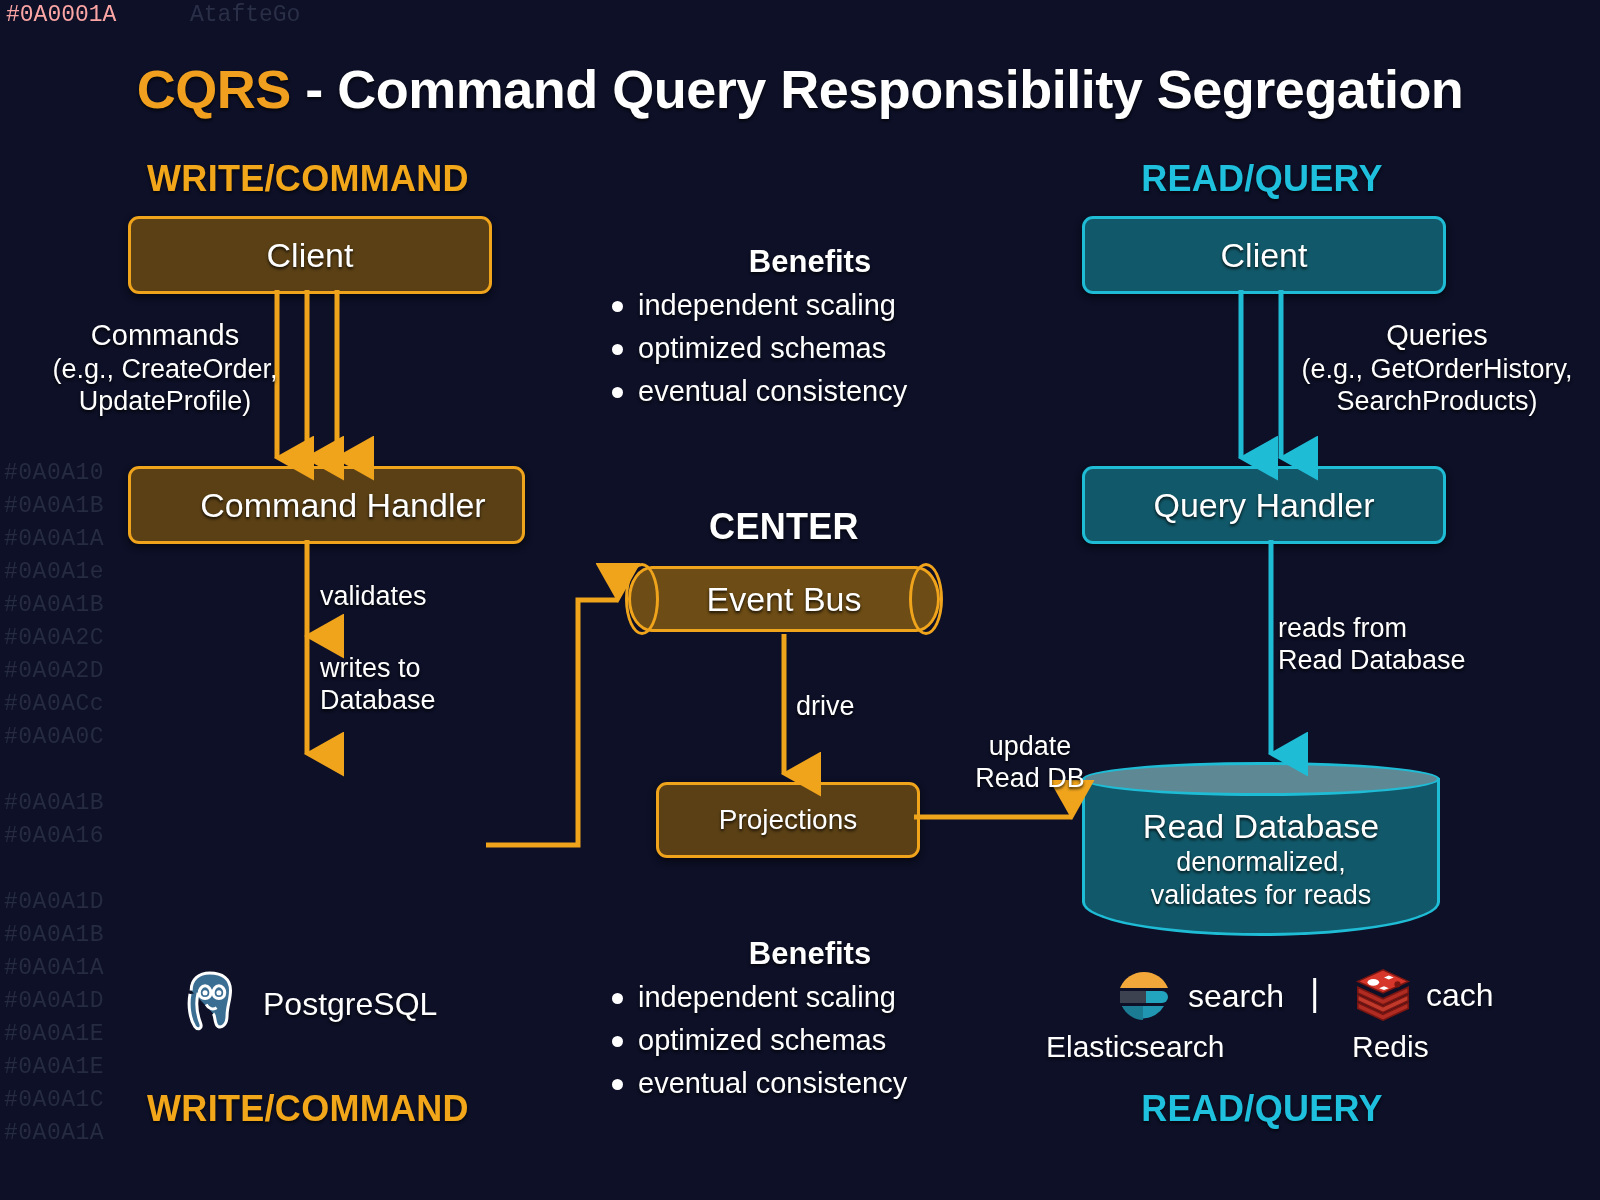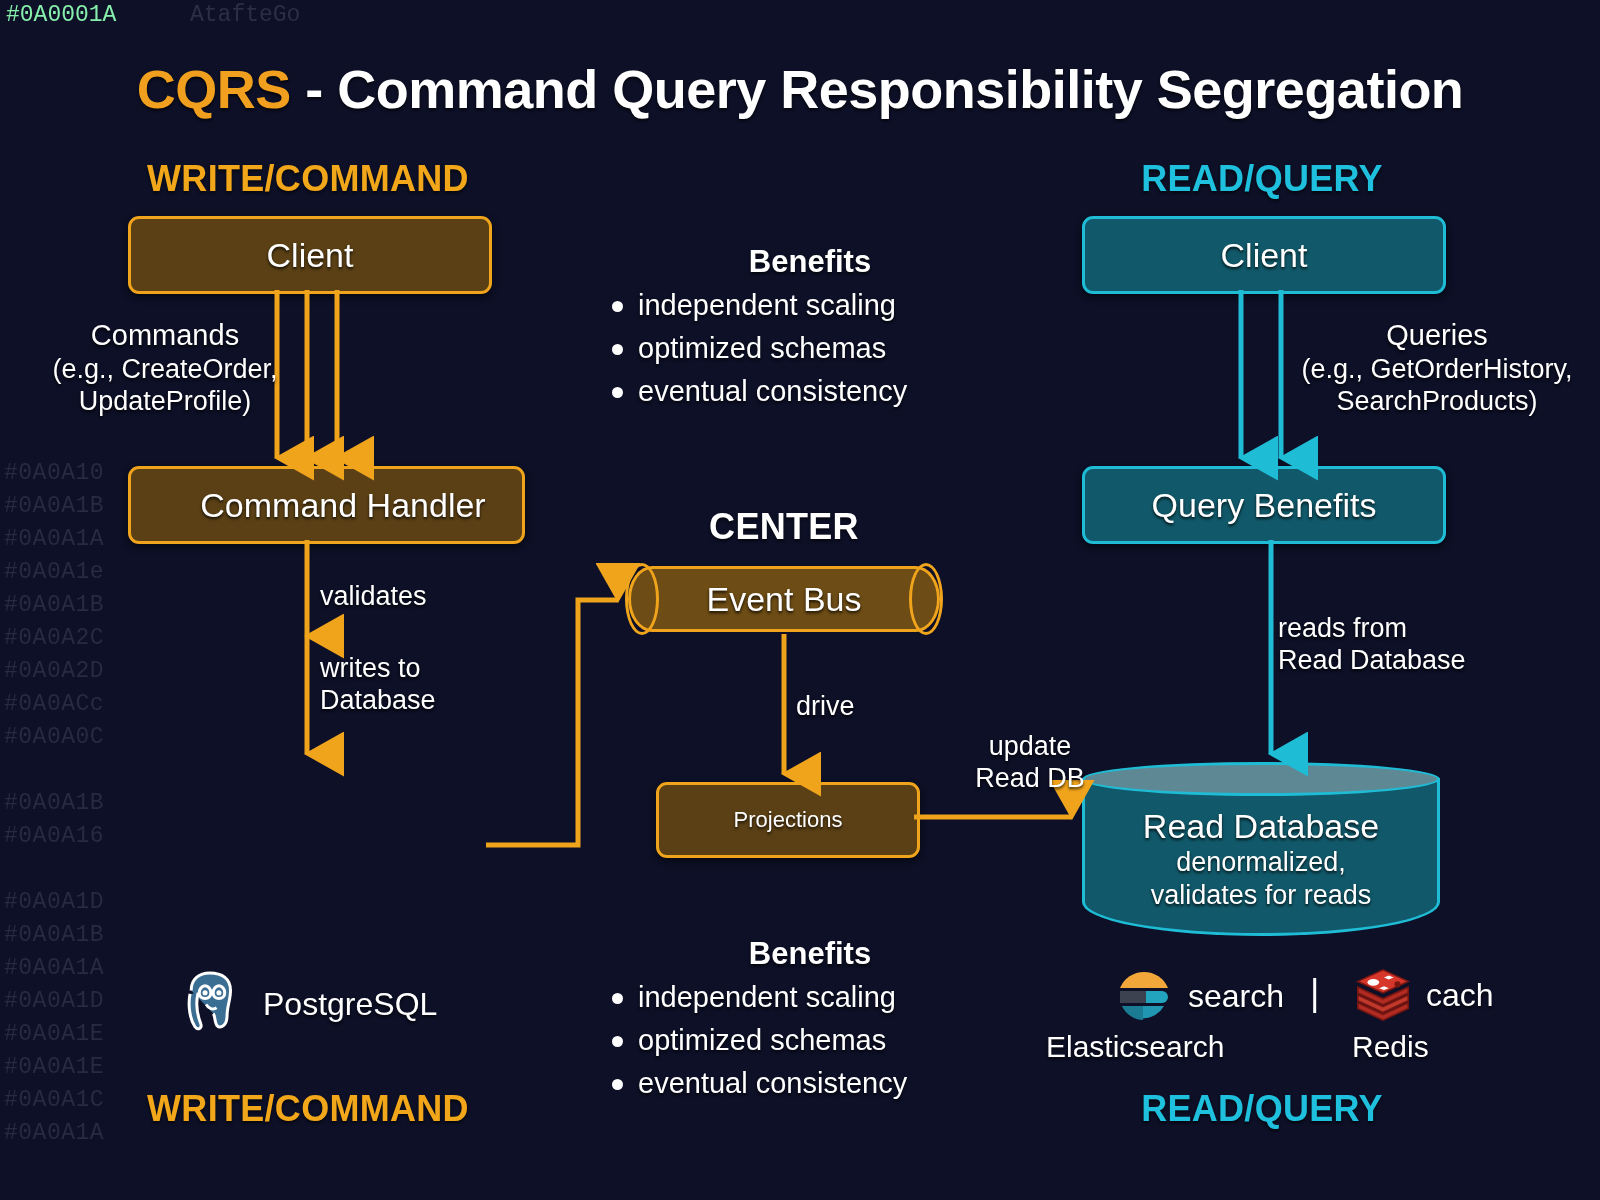--- a/index.html
+++ b/index.html
@@ -7,41 +7,41 @@
        font-family:"Liberation Sans",sans-serif;color:#fff;}
   #stage{position:absolute;inset:0;width:1600px;height:1200px;background:#0d1026;}
 
   
   .hexcol{position:absolute;left:4px;top:0;width:200px;
           font-family:"Liberation Mono",monospace;font-size:23px;
           color:#262b42;letter-spacing:.5px;line-height:1;pointer-events:none;}
   .hexcol div{height:33px;}
   .hexcol div.gap{color:transparent;}
   .wm-top{position:absolute;left:6px;top:2px;font-family:"Liberation Mono",monospace;
-          font-size:23px;color:#86efac;}
+          font-size:23px;color:#fca5a5;}
   .wm-top2{position:absolute;left:190px;top:2px;font-family:"Liberation Mono",monospace;
            font-size:23px;color:#2a2f47;}
 
   .title{position:absolute;left:0;top:58px;width:1600px;text-align:center;
          font-size:54px;font-weight:bold;letter-spacing:-0.5px;color:#ffffff;
          text-shadow:0 2px 3px rgba(0,0,0,.7);white-space:nowrap;}
   .title .acc{color:#f0a01e;}
 
   .colhead{position:absolute;font-size:36px;font-weight:bold;letter-spacing:.3px;
            text-shadow:0 2px 3px rgba(0,0,0,.6);}
   .amber{color:#f2a71b;}
   .cyan{color:#1fc0dd;}
 
   
   .box{position:absolute;border-radius:11px;display:flex;align-items:center;
        justify-content:center;text-align:center;box-shadow:0 3px 7px rgba(0,0,0,.55);}
   .box.w{background:#5b4015;border:3px solid #f0a41c;}
   .box.r{background:#11596a;border:3px solid #1fbcd6;}
   .box span{font-size:34px;color:#fff;text-shadow:0 2px 3px rgba(0,0,0,.8);}
-  .box.small span{font-size:22px;}
+  .box.small span{font-size:28px;}
 
   
   .cyl{position:absolute;}
   .cyl .body{position:absolute;left:0;right:0;top:16px;bottom:0;
              border:3px solid;border-top:none;
              border-bottom-left-radius:50% 34px;border-bottom-right-radius:50% 34px;}
   .cyl .top{position:absolute;left:0;right:0;top:0;height:34px;border:3px solid;
             border-radius:50% / 50%;box-sizing:border-box;}
   .cyl.w .body{background:#5b4015;border-color:#f0a41c;}
   .cyl.w .top{background:#8a7551;border-color:#f0a41c;}
@@ -131,21 +131,21 @@
   </div>
   <div class="box w" style="left:128px;top:466px;width:358px;height:72px;padding-left:33px;">
     <span>Command Handler</span>
   </div>
 
 
   <div class="box r" style="left:1082px;top:216px;width:358px;height:72px;">
     <span>Client</span>
   </div>
   <div class="box r" style="left:1082px;top:466px;width:358px;height:72px;">
-    <span>Query Benefits</span>
+    <span>Query Handler</span>
   </div>
 
   <div class="cyl r" style="left:1082px;top:762px;width:358px;height:174px;">
     <div class="body"></div>
     <div class="top"></div>
     <div class="lbl">
       <span class="t1">Read Database</span>
       <span class="t2">denormalized,</span>
       <span class="t2">validates for reads</span>
     </div>

